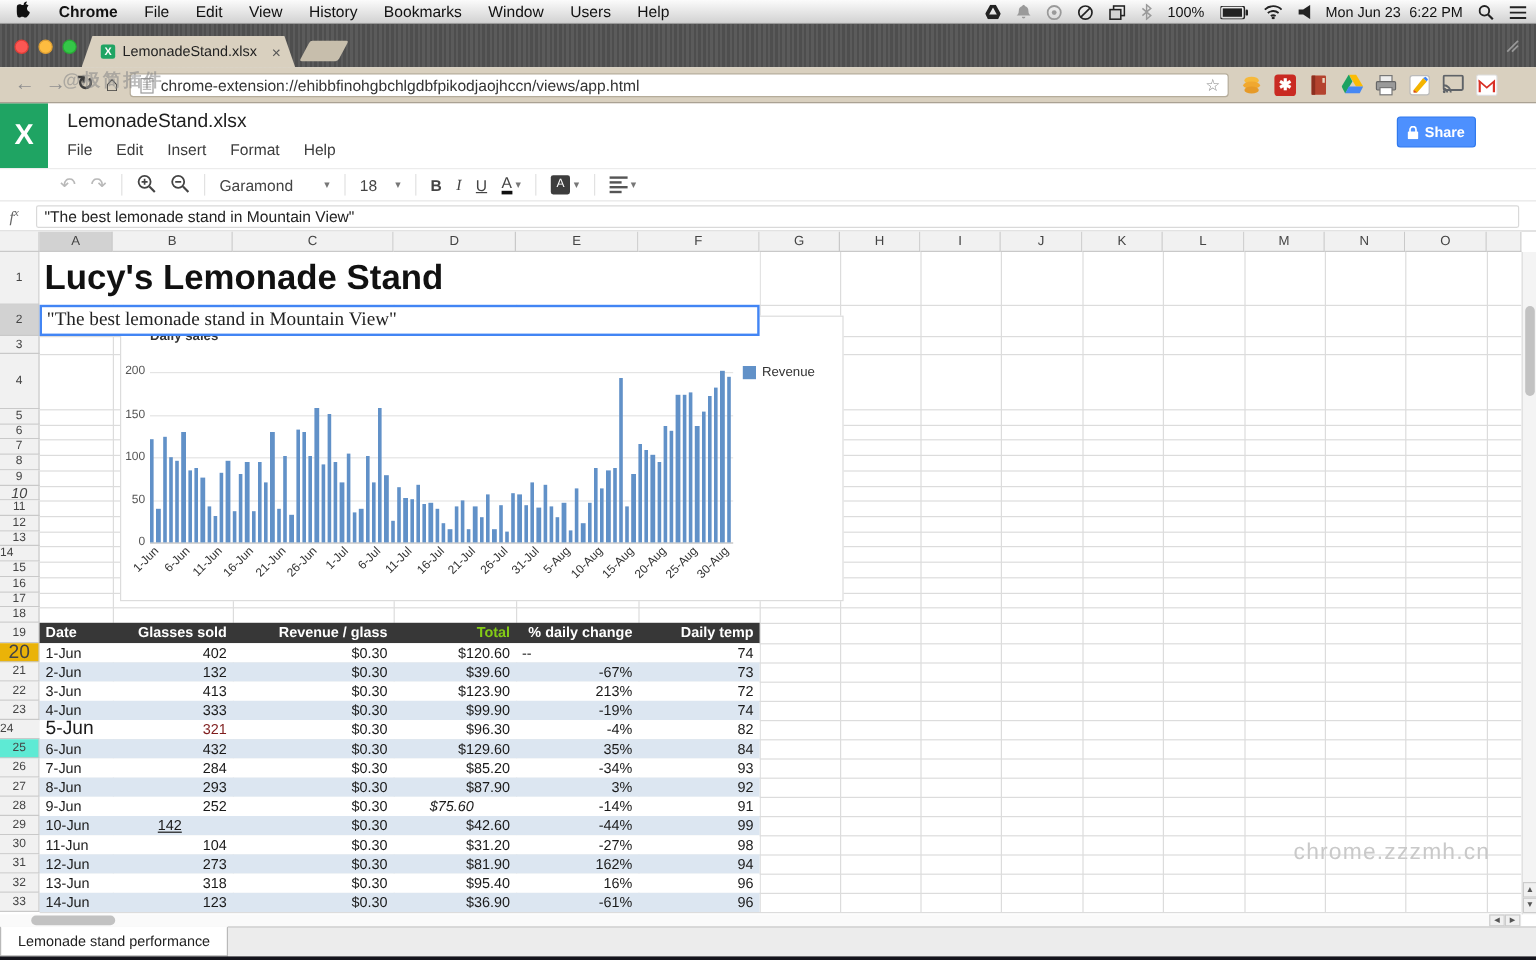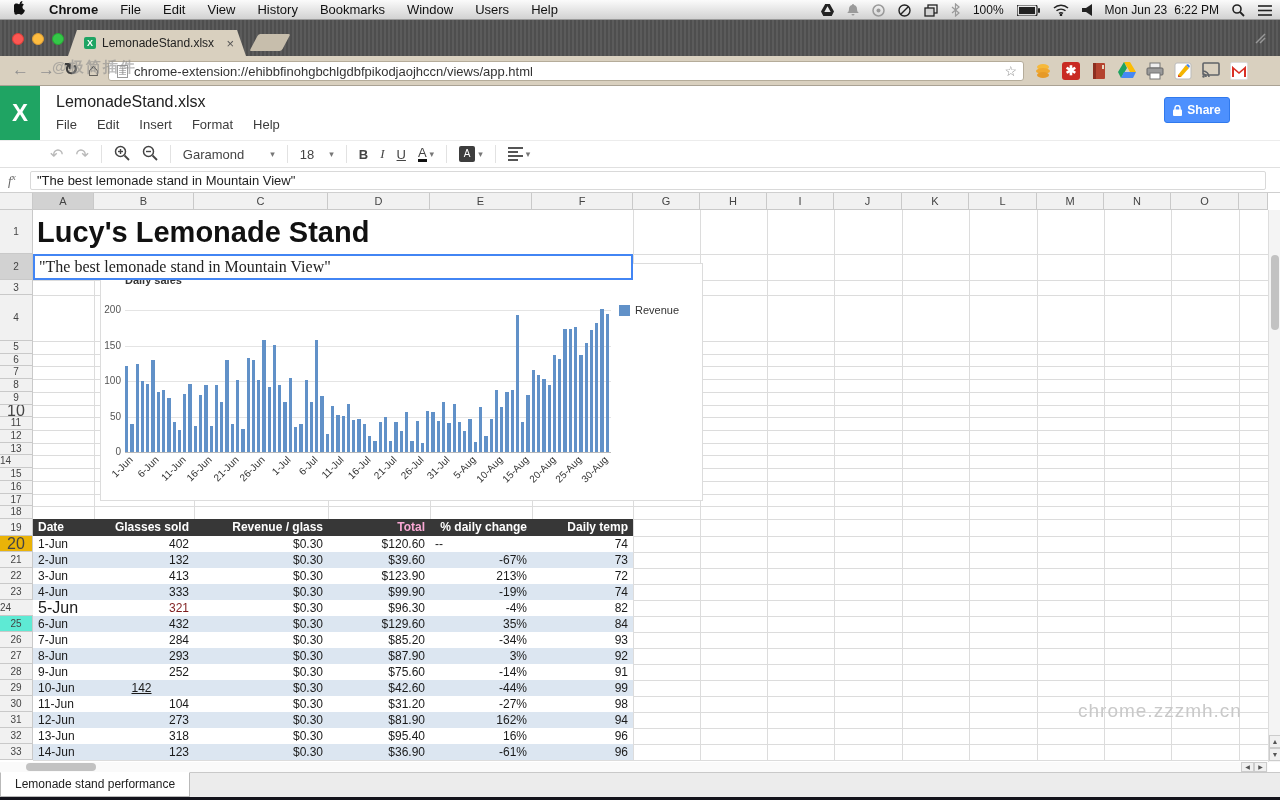--- a/index.html
+++ b/index.html
@@ -508,21 +508,21 @@
     <div style="position: absolute; top: 0px; height: 17px; background: rgb(241, 241, 241); border-right: 1px solid rgb(201, 201, 201); border-bottom: 1px solid rgb(201, 201, 201); font-size: 11px; color: rgb(68, 68, 68); text-align: center; line-height: 16px; left: 1239px; width: 29px;"></div>
     <div style="position: absolute; left: 0px; width: 33px; background: rgb(241, 241, 241); border-right: 1px solid rgb(201, 201, 201); border-bottom: 1px solid rgb(201, 201, 201); font-size: 10px; color: rgb(68, 68, 68); text-align: center; overflow: hidden; top: 17px; height: 44px; line-height: 44px;">1</div>
     <div style="position: absolute; left: 0px; width: 33px; background: rgb(210, 210, 210); border-right: 1px solid rgb(201, 201, 201); border-bottom: 1px solid rgb(201, 201, 201); font-size: 10px; color: rgb(68, 68, 68); text-align: center; overflow: hidden; top: 61px; height: 26px; line-height: 26px;">2</div>
     <div style="position: absolute; left: 0px; width: 33px; background: rgb(241, 241, 241); border-right: 1px solid rgb(201, 201, 201); border-bottom: 1px solid rgb(201, 201, 201); font-size: 10px; color: rgb(68, 68, 68); text-align: center; overflow: hidden; top: 87px; height: 15px; line-height: 15px;">3</div>
     <div style="position: absolute; left: 0px; width: 33px; background: rgb(241, 241, 241); border-right: 1px solid rgb(201, 201, 201); border-bottom: 1px solid rgb(201, 201, 201); font-size: 10px; color: rgb(68, 68, 68); text-align: center; overflow: hidden; top: 102px; height: 46px; line-height: 46px;">4</div>
     <div style="position: absolute; left: 0px; width: 33px; background: rgb(241, 241, 241); border-right: 1px solid rgb(201, 201, 201); border-bottom: 1px solid rgb(201, 201, 201); font-size: 10px; color: rgb(68, 68, 68); text-align: center; overflow: hidden; top: 148px; height: 12.7143px; line-height: 12.7143px;">5</div>
     <div style="position: absolute; left: 0px; width: 33px; background: rgb(241, 241, 241); border-right: 1px solid rgb(201, 201, 201); border-bottom: 1px solid rgb(201, 201, 201); font-size: 10px; color: rgb(68, 68, 68); text-align: center; overflow: hidden; top: 160.714px; height: 12.7143px; line-height: 12.7143px;">6</div>
     <div style="position: absolute; left: 0px; width: 33px; background: rgb(241, 241, 241); border-right: 1px solid rgb(201, 201, 201); border-bottom: 1px solid rgb(201, 201, 201); font-size: 10px; color: rgb(68, 68, 68); text-align: center; overflow: hidden; top: 173.429px; height: 12.7143px; line-height: 12.7143px;">7</div>
     <div style="position: absolute; left: 0px; width: 33px; background: rgb(241, 241, 241); border-right: 1px solid rgb(201, 201, 201); border-bottom: 1px solid rgb(201, 201, 201); font-size: 10px; color: rgb(68, 68, 68); text-align: center; overflow: hidden; top: 186.143px; height: 12.7143px; line-height: 12.7143px;">8</div>
     <div style="position: absolute; left: 0px; width: 33px; background: rgb(241, 241, 241); border-right: 1px solid rgb(201, 201, 201); border-bottom: 1px solid rgb(201, 201, 201); font-size: 10px; color: rgb(68, 68, 68); text-align: center; overflow: hidden; top: 198.857px; height: 12.7143px; line-height: 12.7143px;">9</div>
-    <div style="position: absolute; left: 0px; width: 33px; background: rgb(241, 241, 241); border-right: 1px solid rgb(201, 201, 201); border-bottom: 1px solid rgb(201, 201, 201); font-size: 16px; color: rgb(68, 68, 68); text-align: center; overflow: hidden; top: 211.571px; height: 12.7143px; line-height: 12.7143px;">10</div>
+    <div style="position: absolute; left: 0px; width: 33px; background: rgb(241, 241, 241); border-right: 1px solid rgb(201, 201, 201); border-bottom: 1px solid rgb(201, 201, 201); font-size: 12px; color: rgb(68, 68, 68); text-align: center; overflow: hidden; top: 211.571px; height: 12.7143px; line-height: 12.7143px; font-style: italic;">10</div>
     <div style="position: absolute; left: 0px; width: 33px; background: rgb(241, 241, 241); border-right: 1px solid rgb(201, 201, 201); border-bottom: 1px solid rgb(201, 201, 201); font-size: 10px; color: rgb(68, 68, 68); text-align: center; overflow: hidden; top: 224.286px; height: 12.7143px; line-height: 12.7143px;">11</div>
     <div style="position: absolute; left: 0px; width: 33px; background: rgb(241, 241, 241); border-right: 1px solid rgb(201, 201, 201); border-bottom: 1px solid rgb(201, 201, 201); font-size: 10px; color: rgb(68, 68, 68); text-align: center; overflow: hidden; top: 237px; height: 12.7143px; line-height: 12.7143px;">12</div>
     <div style="position: absolute; left: 0px; width: 33px; background: rgb(241, 241, 241); border-right: 1px solid rgb(201, 201, 201); border-bottom: 1px solid rgb(201, 201, 201); font-size: 10px; color: rgb(68, 68, 68); text-align: center; overflow: hidden; top: 249.714px; height: 12.7143px; line-height: 12.7143px;">13</div>
     <div style="position: absolute; left: 0px; width: 33px; background: rgb(241, 241, 241); border-right: 1px solid rgb(201, 201, 201); border-bottom: 1px solid rgb(201, 201, 201); font-size: 10px; color: rgb(68, 68, 68); overflow: hidden; top: 262.429px; height: 12.7143px; line-height: 12.7143px;">14</div>
     <div style="position: absolute; left: 0px; width: 33px; background: rgb(241, 241, 241); border-right: 1px solid rgb(201, 201, 201); border-bottom: 1px solid rgb(201, 201, 201); font-size: 10px; color: rgb(68, 68, 68); text-align: center; overflow: hidden; top: 275.143px; height: 12.7143px; line-height: 12.7143px;">15</div>
     <div style="position: absolute; left: 0px; width: 33px; background: rgb(241, 241, 241); border-right: 1px solid rgb(201, 201, 201); border-bottom: 1px solid rgb(201, 201, 201); font-size: 10px; color: rgb(68, 68, 68); text-align: center; overflow: hidden; top: 287.857px; height: 12.7143px; line-height: 12.7143px;">16</div>
     <div style="position: absolute; left: 0px; width: 33px; background: rgb(241, 241, 241); border-right: 1px solid rgb(201, 201, 201); border-bottom: 1px solid rgb(201, 201, 201); font-size: 10px; color: rgb(68, 68, 68); text-align: center; overflow: hidden; top: 300.571px; height: 12.7143px; line-height: 12.7143px;">17</div>
     <div style="position: absolute; left: 0px; width: 33px; background: rgb(241, 241, 241); border-right: 1px solid rgb(201, 201, 201); border-bottom: 1px solid rgb(201, 201, 201); font-size: 10px; color: rgb(68, 68, 68); text-align: center; overflow: hidden; top: 313.286px; height: 12.7143px; line-height: 12.7143px;">18</div>
     <div style="position: absolute; left: 0px; width: 33px; background: rgb(241, 241, 241); border-right: 1px solid rgb(201, 201, 201); border-bottom: 1px solid rgb(201, 201, 201); font-size: 10px; color: rgb(68, 68, 68); text-align: center; overflow: hidden; top: 326px; height: 17px; line-height: 17px;">19</div>
     <div style="position: absolute; left: 0px; width: 33px; background: #eab308; border-right: 1px solid rgb(201, 201, 201); border-bottom: 1px solid rgb(201, 201, 201); font-size: 16px; color: rgb(68, 68, 68); text-align: center; overflow: hidden; top: 343px; height: 16px; line-height: 16px;">20</div>
@@ -584,21 +584,21 @@
     <div style="position: absolute; left: 33px; width: 1235px; height: 1px; background: rgb(220, 220, 220); top: 487px;"></div>
     <div style="position: absolute; left: 33px; width: 1235px; height: 1px; background: rgb(220, 220, 220); top: 503px;"></div>
     <div style="position: absolute; left: 33px; width: 1235px; height: 1px; background: rgb(220, 220, 220); top: 519px;"></div>
     <div style="position: absolute; left: 33px; width: 1235px; height: 1px; background: rgb(220, 220, 220); top: 535px;"></div>
     <div style="position: absolute; left: 33px; width: 1235px; height: 1px; background: rgb(220, 220, 220); top: 551px;"></div>
     <div style="position: absolute; left: 33px; width: 1235px; height: 1px; background: rgb(220, 220, 220); top: 567px;"></div>
     <div style="position: absolute; left: 33px; top: 326px; width: 600px; height: 17px; background: rgb(55, 55, 55); z-index: 5; display: flex;">
       <div style="width: 61px; font-size: 12px; font-weight: bold; color: rgb(255, 255, 255); line-height: 17px; white-space: nowrap; overflow: visible; padding-left: 5px; text-align: left;">Date</div>
       <div style="width: 100px; font-size: 12px; font-weight: bold; color: rgb(255, 255, 255); line-height: 17px; white-space: nowrap; overflow: visible; padding-right: 5px; text-align: right;">Glasses sold</div>
       <div style="width: 134px; font-size: 12px; font-weight: bold; color: rgb(255, 255, 255); line-height: 17px; white-space: nowrap; overflow: visible; padding-right: 5px; text-align: right;">Revenue / glass</div>
-      <div style="width: 102px; font-size: 12px; font-weight: bold; color: #f9a8d4; line-height: 17px; white-space: nowrap; overflow: visible; padding-right: 5px; text-align: right;">Total</div>
+      <div style="width: 102px; font-size: 12px; font-weight: bold; color: #84cc16; line-height: 17px; white-space: nowrap; overflow: visible; padding-right: 5px; text-align: right;">Total</div>
       <div style="width: 102px; font-size: 12px; font-weight: bold; color: rgb(255, 255, 255); line-height: 17px; white-space: nowrap; overflow: visible; padding-right: 5px; text-align: right;">% daily change</div>
       <div style="width: 101px; font-size: 12px; font-weight: bold; color: rgb(255, 255, 255); line-height: 17px; white-space: nowrap; overflow: visible; padding-right: 5px; text-align: right;">Daily temp</div>
     </div>
     <div style="position: absolute; left: 33px; top: 343px; width: 600px; height: 16px; z-index: 5; display: flex; background: rgb(255, 255, 255);">
       <div style="width: 61px; font-size: 12px; color: rgb(26, 26, 26); line-height: 16px; white-space: nowrap; padding-left: 5px; text-align: left;">1-Jun</div>
       <div style="width: 100px; font-size: 12px; color: rgb(26, 26, 26); line-height: 16px; white-space: nowrap; padding-right: 5px; text-align: right;">402</div>
       <div style="width: 134px; font-size: 12px; color: rgb(26, 26, 26); line-height: 16px; white-space: nowrap; padding-right: 5px; text-align: right;">$0.30</div>
       <div style="width: 102px; font-size: 12px; color: rgb(26, 26, 26); line-height: 16px; white-space: nowrap; padding-right: 5px; text-align: right;">$120.60</div>
       <div style="width: 102px; font-size: 12px; color: rgb(26, 26, 26); line-height: 16px; white-space: nowrap; padding-left: 5px; text-align: left;">--</div>
       <div style="width: 101px; font-size: 12px; color: rgb(26, 26, 26); line-height: 16px; white-space: nowrap; padding-right: 5px; text-align: right;">74</div>
@@ -656,21 +656,21 @@
       <div style="width: 100px; font-size: 12px; color: rgb(26, 26, 26); line-height: 16px; white-space: nowrap; padding-right: 5px; text-align: right;">293</div>
       <div style="width: 134px; font-size: 12px; color: rgb(26, 26, 26); line-height: 16px; white-space: nowrap; padding-right: 5px; text-align: right;">$0.30</div>
       <div style="width: 102px; font-size: 12px; color: rgb(26, 26, 26); line-height: 16px; white-space: nowrap; padding-right: 5px; text-align: right;">$87.90</div>
       <div style="width: 102px; font-size: 12px; color: rgb(26, 26, 26); line-height: 16px; white-space: nowrap; padding-right: 5px; text-align: right;">3%</div>
       <div style="width: 101px; font-size: 12px; color: rgb(26, 26, 26); line-height: 16px; white-space: nowrap; padding-right: 5px; text-align: right;">92</div>
     </div>
     <div style="position: absolute; left: 33px; top: 471px; width: 600px; height: 16px; z-index: 5; display: flex; background: rgb(255, 255, 255);">
       <div style="width: 61px; font-size: 12px; color: rgb(26, 26, 26); line-height: 16px; white-space: nowrap; padding-left: 5px; text-align: left;">9-Jun</div>
       <div style="width: 100px; font-size: 12px; color: rgb(26, 26, 26); line-height: 16px; white-space: nowrap; padding-right: 5px; text-align: right;">252</div>
       <div style="width: 134px; font-size: 12px; color: rgb(26, 26, 26); line-height: 16px; white-space: nowrap; padding-right: 5px; text-align: right;">$0.30</div>
-      <div style="width: 102px; font-size: 12px; color: rgb(26, 26, 26); line-height: 16px; white-space: nowrap; padding-right: 5px; text-align: right;">$75.60</div>
+      <div style="width: 102px; font-size: 12px; color: rgb(26, 26, 26); line-height: 16px; white-space: nowrap; padding-right: 5px; text-align: center; font-style: italic;">$75.60</div>
       <div style="width: 102px; font-size: 12px; color: rgb(26, 26, 26); line-height: 16px; white-space: nowrap; padding-right: 5px; text-align: right;">-14%</div>
       <div style="width: 101px; font-size: 12px; color: rgb(26, 26, 26); line-height: 16px; white-space: nowrap; padding-right: 5px; text-align: right;">91</div>
     </div>
     <div style="position: absolute; left: 33px; top: 487px; width: 600px; height: 16px; z-index: 5; display: flex; background: rgb(220, 230, 241);">
       <div style="width: 61px; font-size: 12px; color: rgb(26, 26, 26); line-height: 16px; white-space: nowrap; padding-left: 5px; text-align: left;">10-Jun</div>
       <div style="width: 100px; font-size: 12px; color: rgb(26, 26, 26); line-height: 16px; white-space: nowrap; padding-right: 5px; text-align: center; text-decoration: underline;">142</div>
       <div style="width: 134px; font-size: 12px; color: rgb(26, 26, 26); line-height: 16px; white-space: nowrap; padding-right: 5px; text-align: right;">$0.30</div>
       <div style="width: 102px; font-size: 12px; color: rgb(26, 26, 26); line-height: 16px; white-space: nowrap; padding-right: 5px; text-align: right;">$42.60</div>
       <div style="width: 102px; font-size: 12px; color: rgb(26, 26, 26); line-height: 16px; white-space: nowrap; padding-right: 5px; text-align: right;">-44%</div>
       <div style="width: 101px; font-size: 12px; color: rgb(26, 26, 26); line-height: 16px; white-space: nowrap; padding-right: 5px; text-align: right;">99</div>

